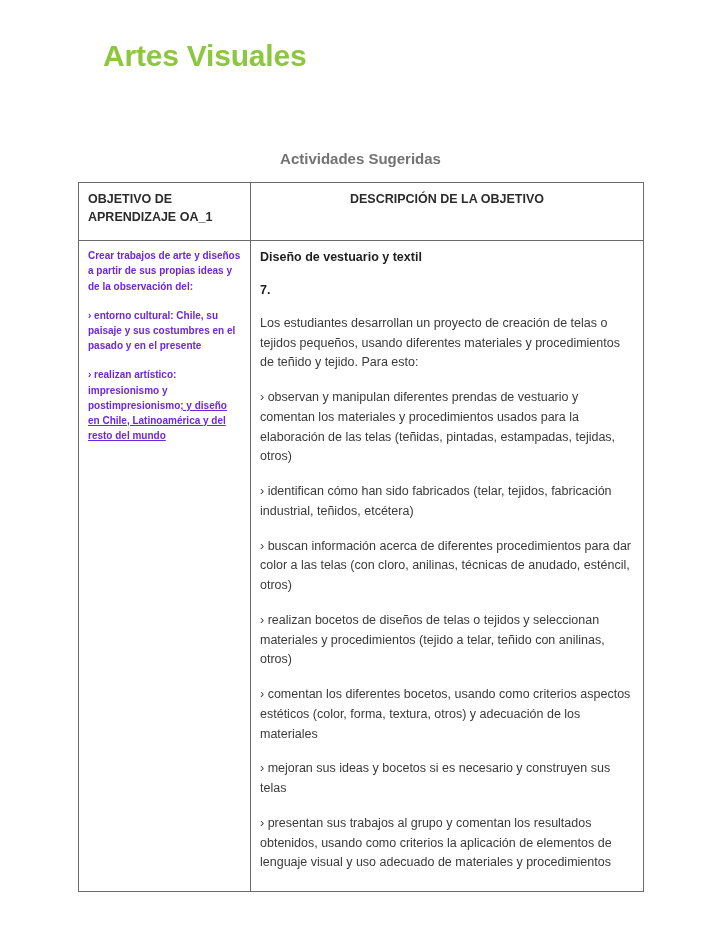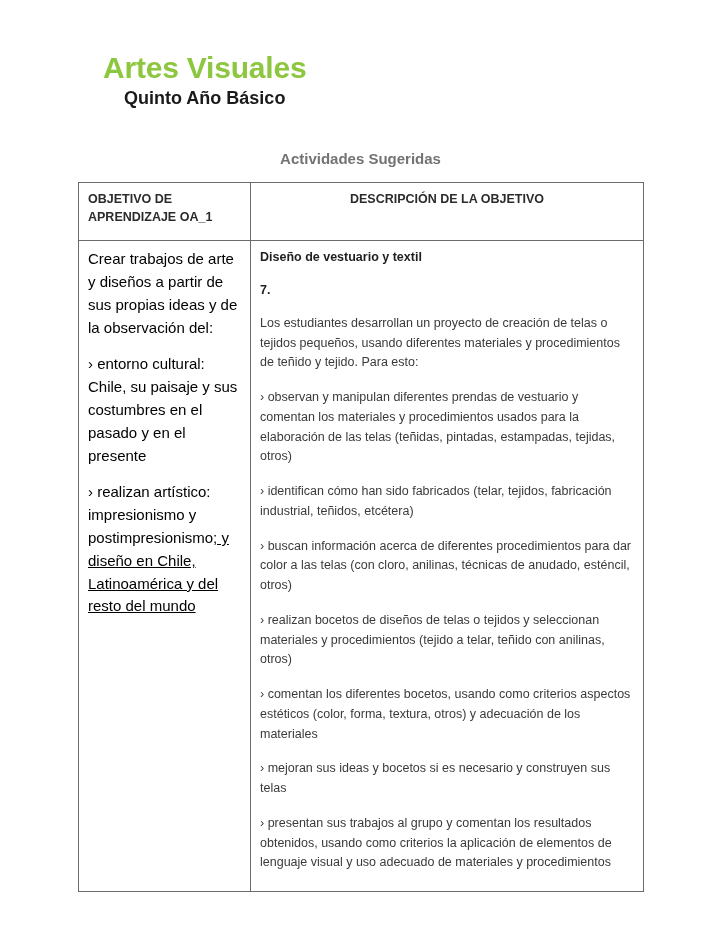--- a/index.html
+++ b/index.html
@@ -21,22 +21,22 @@
   .page-header {
     position: absolute;
     left: 78px;
     top: 40px;
     width: 565px;
     height: 68px;
   }
   .header-left {
     position: absolute;
     left: 25px;
-    top: 12px;
-    text-align: center;
+    top: 0;
+    text-align: left;
   }
   .header-right {
     position: absolute;
     right: 0;
     top: 10px;
     text-align: right;
   }
   .subject-title {
     font-size: 30px;
     font-weight: bold;
@@ -109,23 +109,23 @@
   .th-description {
     font-size: 12.5px;
     font-weight: bold;
     color: #2b2b2b;
     text-align: center;
     line-height: 1.45;
     vertical-align: top;
   }
 
   .cell-objective {
-    font-size: 15px;
-    font-weight: normal;
-    color: #000000;
+    font-size: 10px;
+    font-weight: bold;
+    color: #6d28d9;
     line-height: 1.52;
     padding-top: 9px;
   }
   .cell-objective p { margin: 0 0 14px 0; }
   .cell-objective p:last-child { margin-bottom: 0; }
   .underlined { text-decoration: underline; }
 
   .cell-description {
     font-size: 12.5px;
     color: #3a3a3a;
@@ -145,21 +145,20 @@
   .desc-intro { margin: 0 0 15px 0; }
   .desc-bullet { margin: 0 0 15px 0; }
   .desc-bullet:last-child { margin-bottom: 4px; }
 </style>
 </head>
 <body>
 
 <div class="page-header">
   <div class="header-left">
     <div class="subject-title">Artes Visuales</div>
-    <div class="grade-title">Quinto Año Básico</div>
   </div>
 </div>
 
 <div class="section-title">Actividades Sugeridas</div>
 
 <table class="activities-table">
   <colgroup>
     <col class="col-objective">
     <col class="col-description">
   </colgroup>

